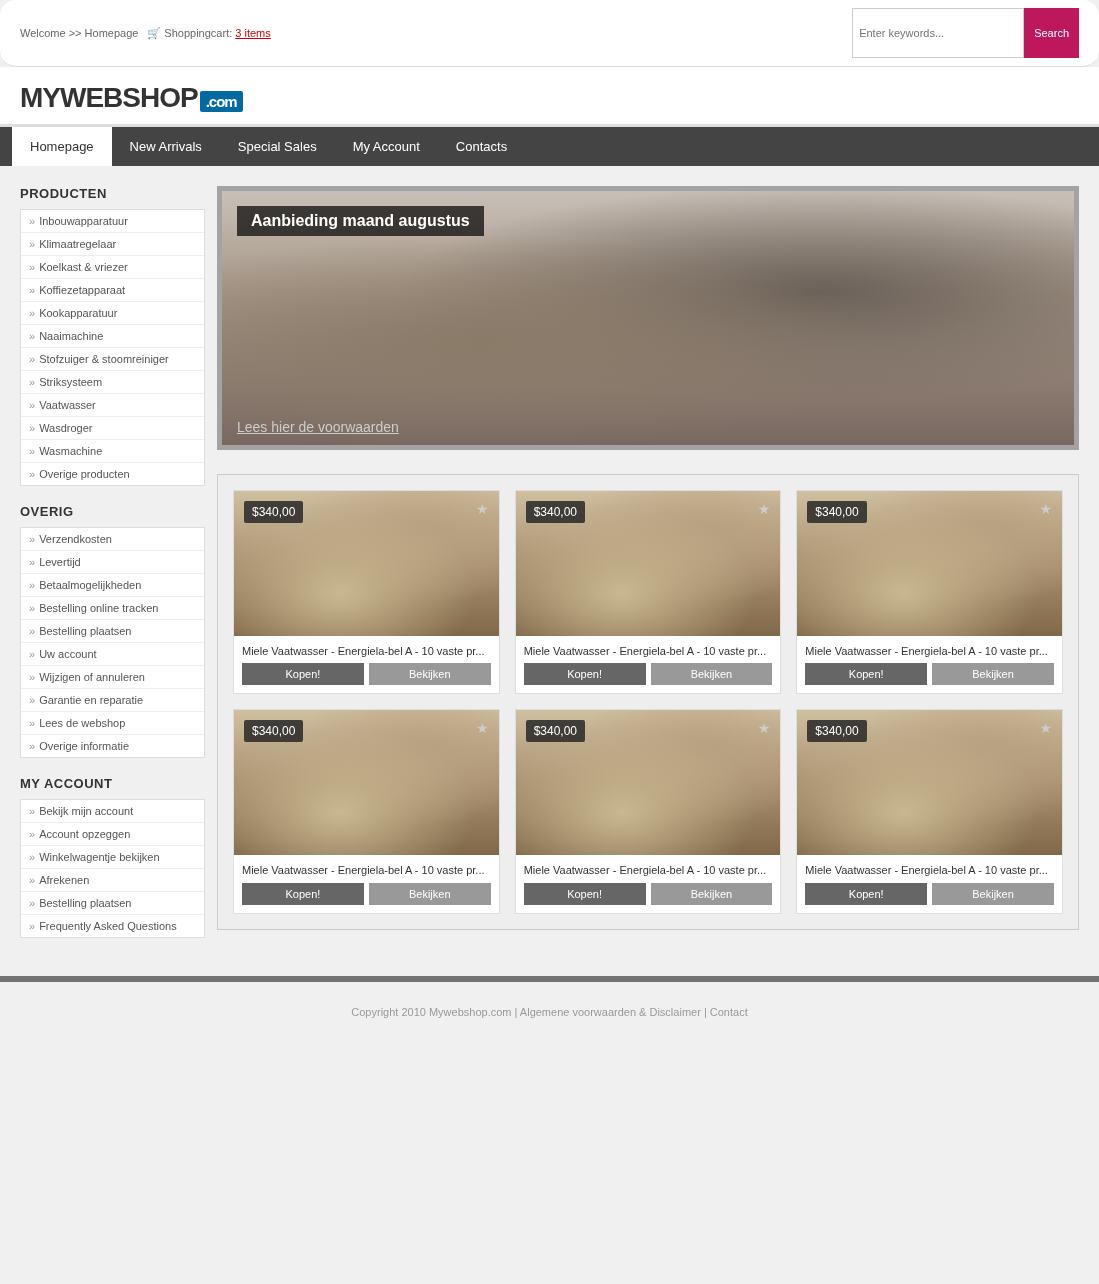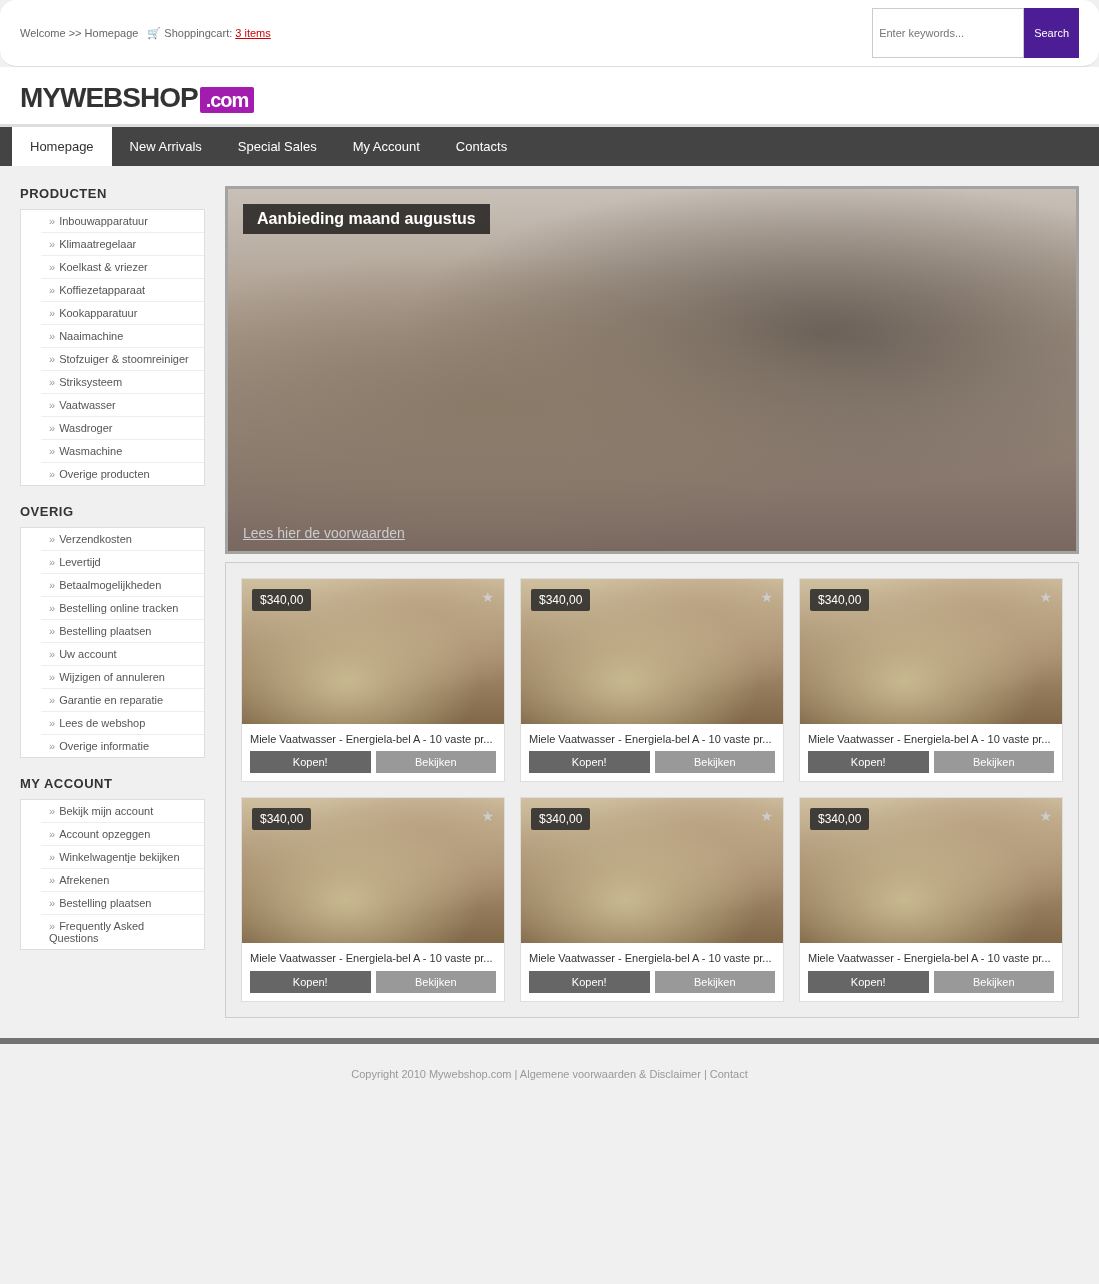--- a/index.html
+++ b/index.html
@@ -4,50 +4,50 @@
   <style>
     * { margin: 0; padding: 0; box-sizing: border-box; }
     body { font-family: Arial, sans-serif; font-size: 12px; color: #333; background: #f0f0f0; }
 
     
     .top-bar { background: #fff; padding: 8px 20px; display: flex; justify-content: space-between; align-items: center; border-bottom: 1px solid #ddd; border-radius: 16px; }
     .top-bar-left { font-size: 11px; color: #666; }
     .top-bar-left a { color: #666; text-decoration: none; }
     .top-bar-left .cart-link { color: #c00; text-decoration: underline; }
     .search-form { display: flex; }
-    .search-input { width: 152px; padding: 3px 6px; border: 1px solid #ccc; font-size: 11px; color: #999; }
-    .search-btn { background: #4c1d95; color: #fff; border: none; padding: 19px 10px; font-size: 11px; cursor: pointer; }
+    .search-input { width: 172px; padding: 3px 6px; border: 1px solid #ccc; font-size: 11px; color: #999; }
+    .search-btn { background: #be185d; color: #fff; border: none; padding: 19px 10px; font-size: 11px; cursor: pointer; }
 
     
     .logo-area { background: #fff; padding: 15px 20px 10px; border-bottom: 3px solid #ddd; }
     .logo { font-size: 28px; font-weight: bold; color: #333; letter-spacing: -1px; }
-    .logo span.dot-com { background: #a21caf; color: #fff; padding: 2px 6px; font-size: 20px; margin-left: 2px; border-radius: 2px; }
+    .logo span.dot-com { background: #0369a1; color: #fff; padding: 2px 6px; font-size: 15px; margin-left: 2px; border-radius: 2px; }
 
     
     nav { background: #444; display: flex; padding: 0 12px; }
     nav a { display: inline-block; padding: 12px 18px; color: #fff; text-decoration: none; font-size: 13px; }
     nav a.active { background: #fff; color: #333; }
 
     
-    .main-container { display: flex; padding: 20px; gap: 20px; max-width: 1099px; margin: 0 auto; background: #f0f0f0; }
+    .main-container { display: flex; padding: 20px; gap: 12px; max-width: 1099px; margin: 0 auto; background: #f0f0f0; }
 
     
     .sidebar { width: 185px; flex-shrink: 0; }
     .sidebar-section { margin-bottom: 18px; }
     .sidebar-title { font-size: 13px; font-weight: bold; color: #333; text-transform: uppercase; margin-bottom: 8px; letter-spacing: 0.5px; }
-    .sidebar-list { background: #fff; border: 1px solid #ddd; padding-left: 20px; }
+    .sidebar-list { background: #fff; border: 1px solid #ddd; }
     .sidebar-list a { display: block; padding: 5px 8px; color: #555; text-decoration: none; font-size: 11px; border-bottom: 1px solid #eee; }
     .sidebar-list a:last-child { border-bottom: none; }
     .sidebar-list a::before { content: '»'; margin-right: 4px; color: #999; }
 
     
     .content { flex: 1; }
 
     
-    .banner { position: relative; background: #e8e8e8; height: 368px; margin-bottom: 8px; overflow: hidden; border: 3px solid #a3a3a3; }
+    .banner { position: relative; background: #e8e8e8; height: 264px; margin-bottom: 24px; overflow: hidden; border: 5px solid #a3a3a3; }
     .banner-bg { width: 100%; height: 100%; background: linear-gradient(135deg, #c8c8c8 0%, #d5cfc8 30%, #b8b0a8 60%, #a0988e 100%); display: flex; align-items: center; justify-content: center; }
     .banner-kitchen { width: 100%; height: 100%; background: 
       radial-gradient(ellipse at 30% 60%, #8a7a68 0%, transparent 50%),
       radial-gradient(ellipse at 70% 40%, #6a6058 0%, transparent 50%),
       linear-gradient(180deg, #c8c0b8 0%, #a89888 40%, #786860 100%);
     }
     .banner-label { position: absolute; top: 15px; left: 15px; background: rgba(0,0,0,0.7); color: #fff; padding: 6px 14px; font-size: 16px; font-weight: bold; }
     .banner-discount { position: absolute; bottom: 30px; right: 30px; background: rgba(40,40,40,0.9); color: #fff; width: 130px; height: 130px; border-radius: 50%; display: flex; flex-direction: column; align-items: center; justify-content: center; }
     .banner-discount-pct { font-size: 36px; font-weight: bold; }
     .banner-discount-text { font-size: 11px; text-align: center; }

